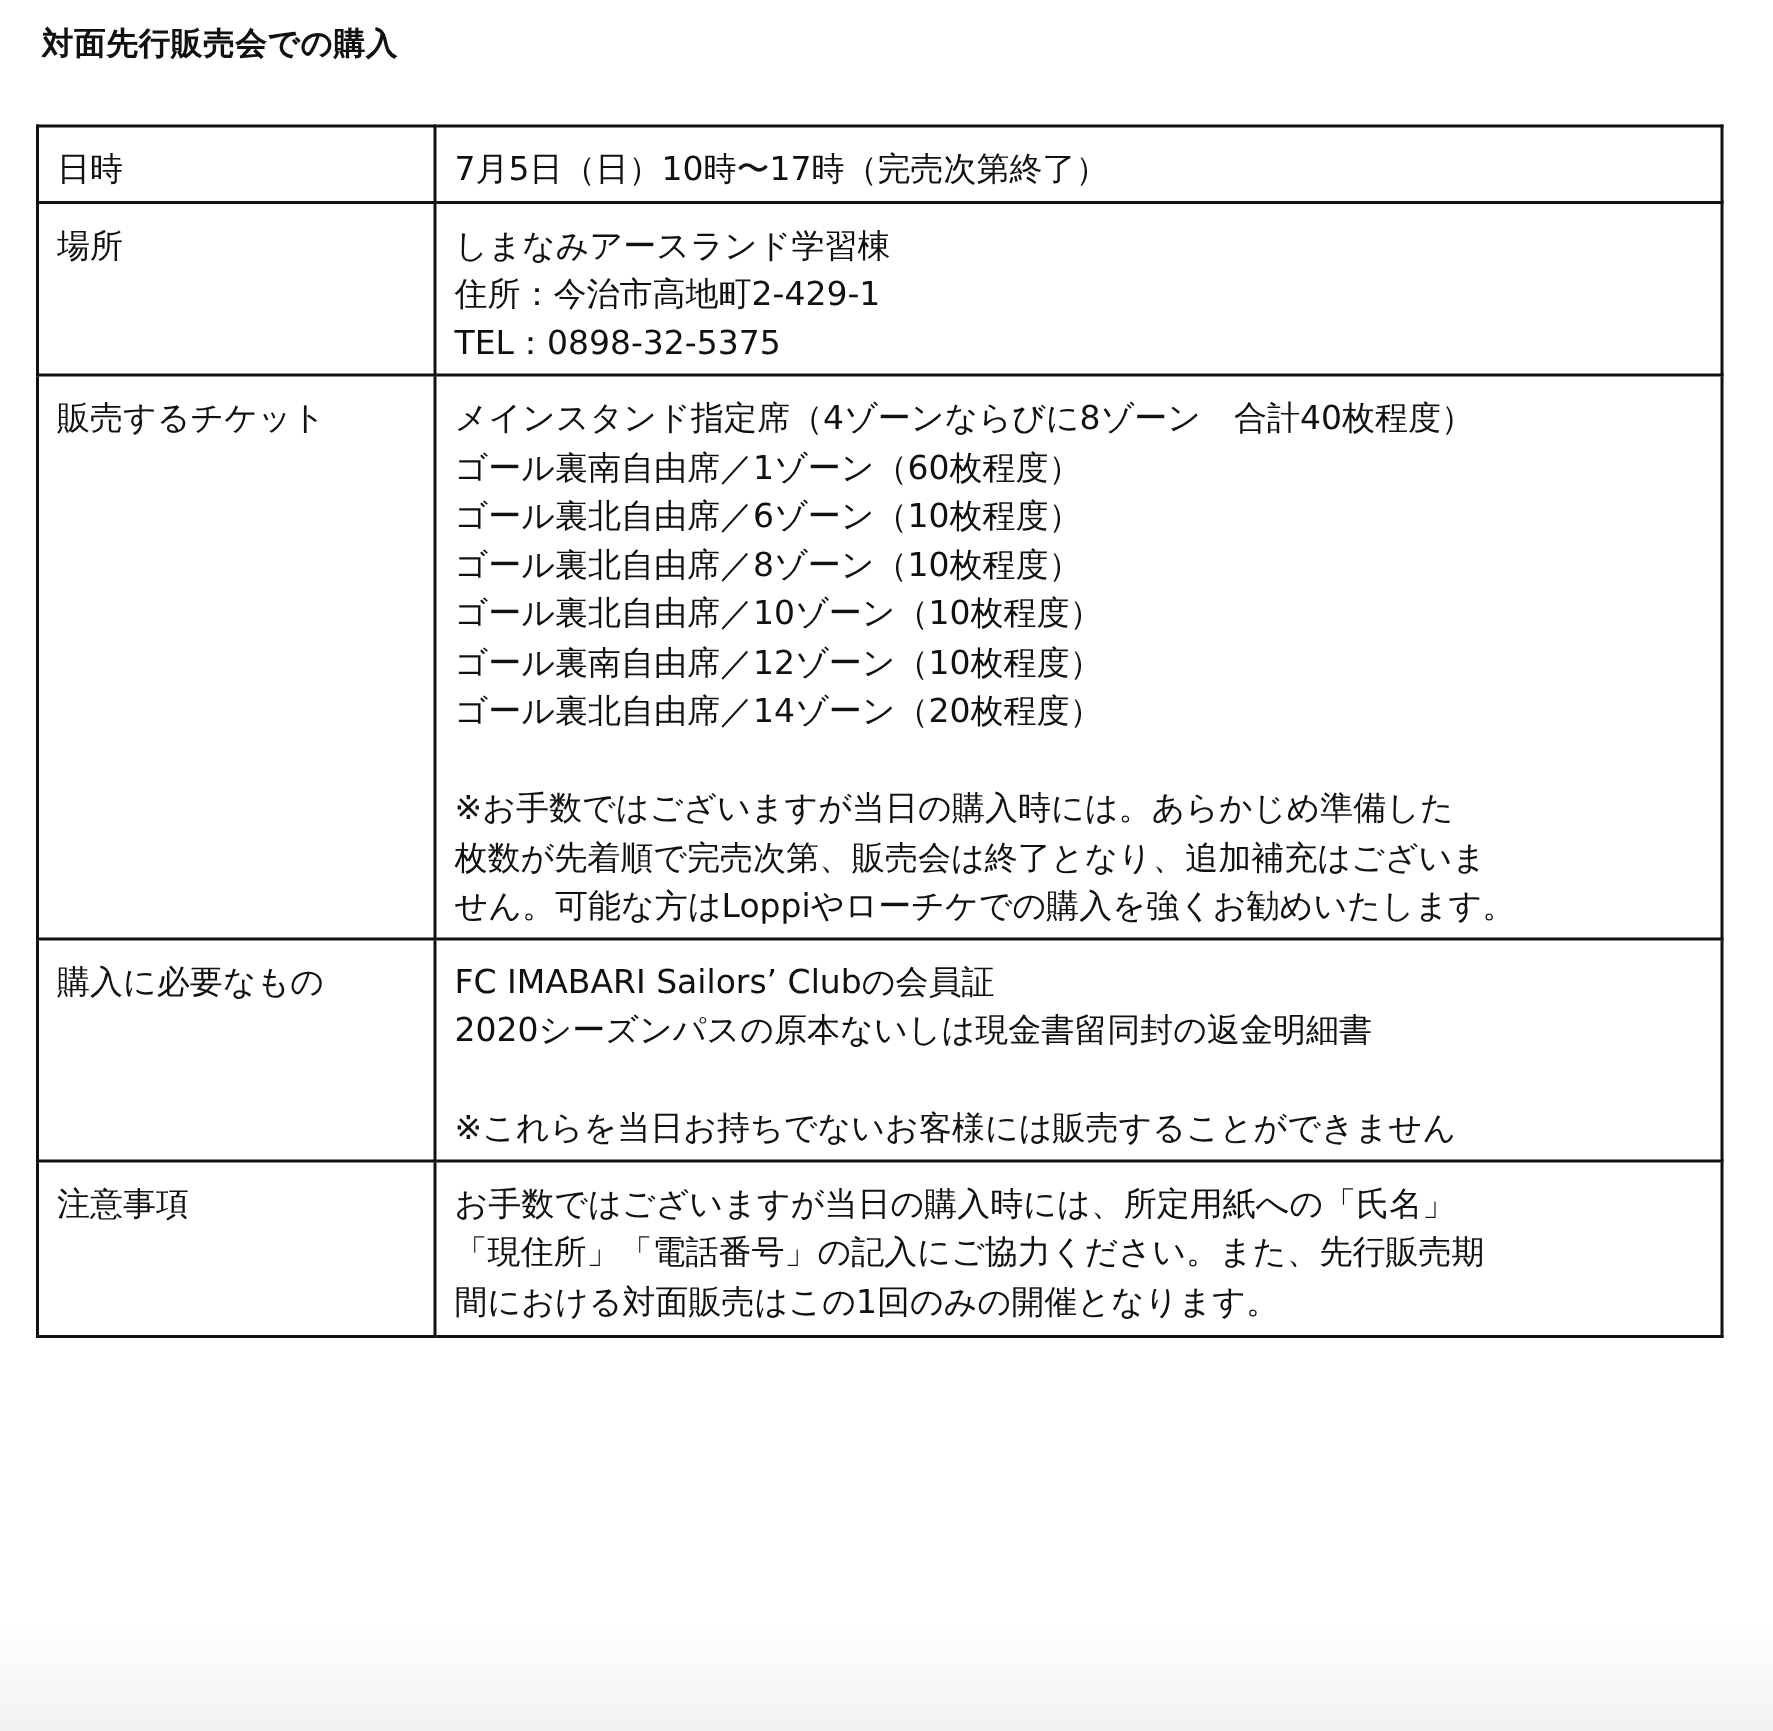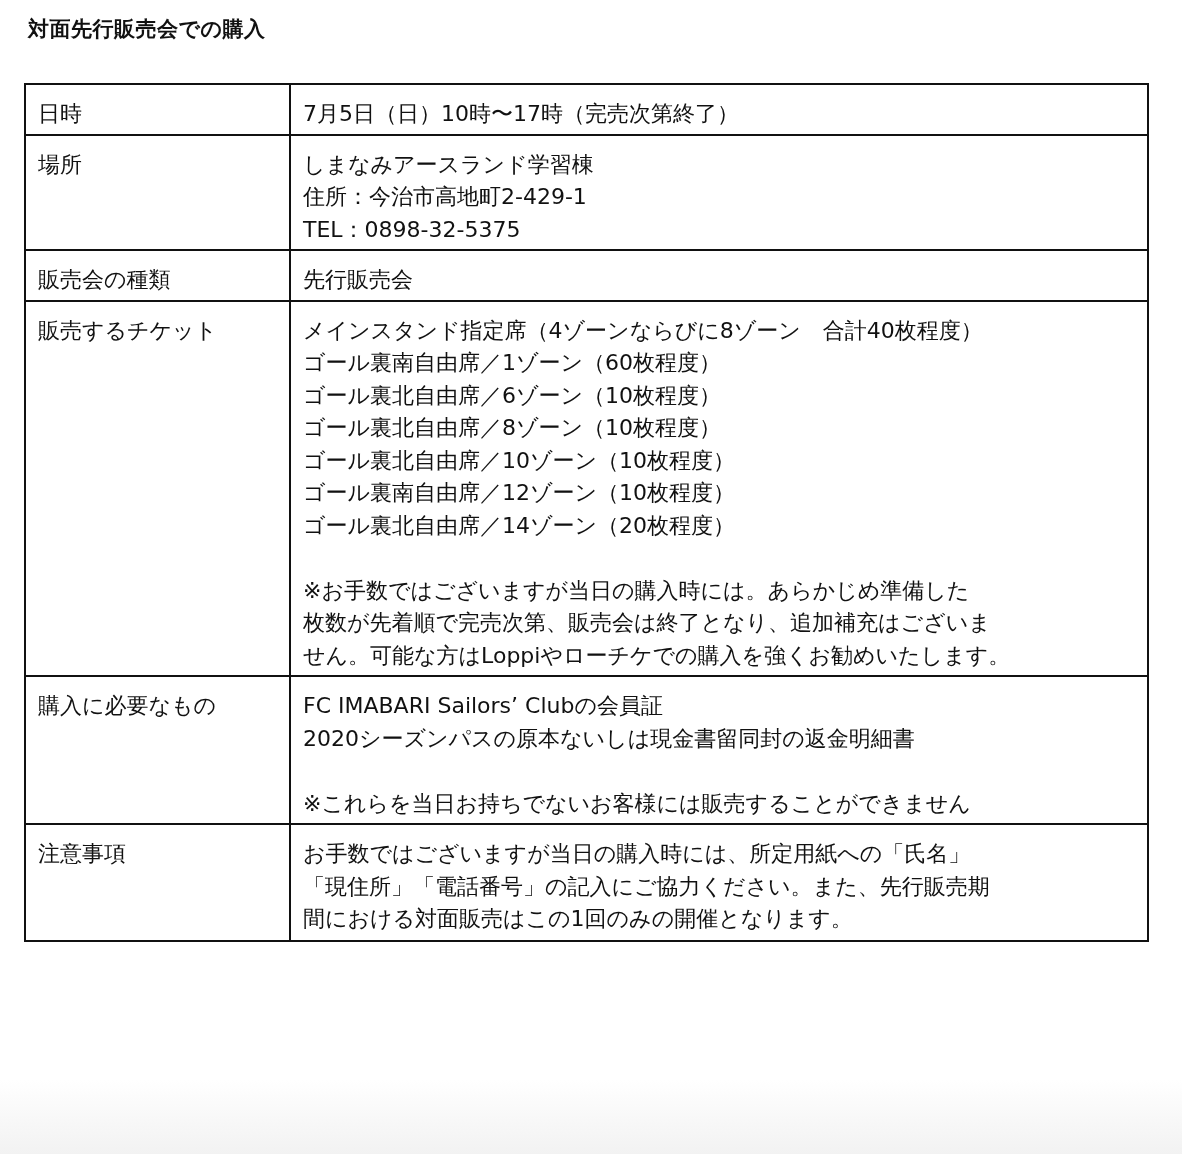--- a/index.html
+++ b/index.html
@@ -79,26 +79,20 @@
 
     <tr class="row-place">
       <td class="label">場所</td>
       <td class="value">
         <span class="value-line">しまなみアースランド学習棟</span>
         <span class="value-line">住所：今治市高地町2-429-1</span>
         <span class="value-line">TEL：0898-32-5375</span>
       </td>
     </tr>
 
-    <tr class="row-type">
-      <td class="label">販売会の種類</td>
-      <td class="value">
-        <span class="value-line">先行販売会</span>
-      </td>
-    </tr>
 
 
 
     <tr class="row-tickets">
       <td class="label">販売するチケット</td>
       <td class="value">
         <span class="value-line">メインスタンド指定席（4ゾーンならびに8ゾーン　合計40枚程度）</span>
         <span class="value-line">ゴール裏南自由席／1ゾーン（60枚程度）</span>
         <span class="value-line">ゴール裏北自由席／6ゾーン（10枚程度）</span>
         <span class="value-line">ゴール裏北自由席／8ゾーン（10枚程度）</span>

